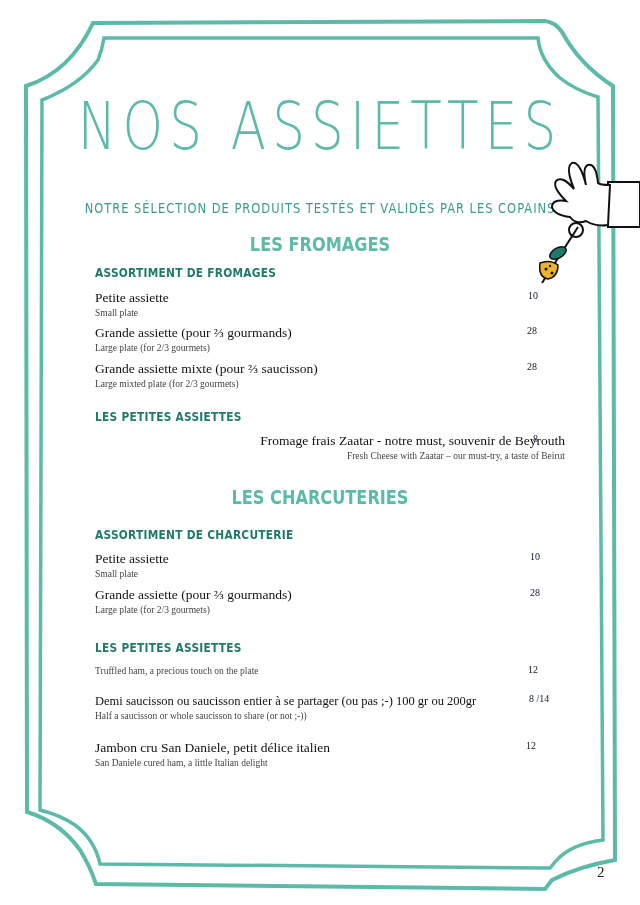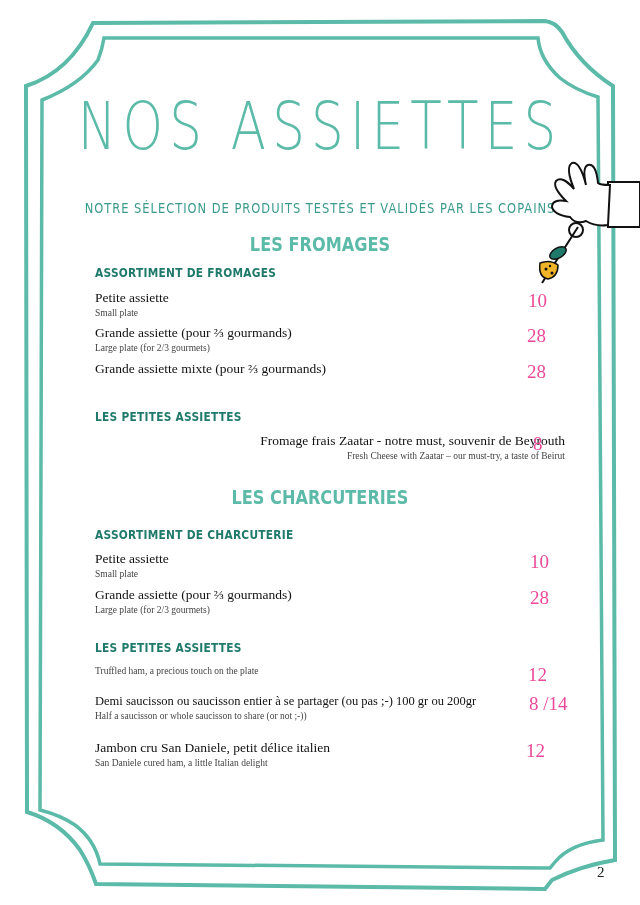--- a/index.html
+++ b/index.html
@@ -16,21 +16,21 @@
     .section-title { position: absolute; left: 0; width: 640px; text-align: center;
              font-family: "DejaVu Sans", sans-serif; font-weight: bold; font-size: 19px;
              color: #5bbaa8; transform: scaleX(0.85); transform-origin: center; }
     .cat { position: absolute; left: 95px; font-family: "DejaVu Sans", sans-serif; font-weight: bold;
            font-size: 12.5px; color: #1f7a6b; letter-spacing: 0.3px; transform: scaleX(0.85);
            transform-origin: left; }
     .item { position: absolute; left: 95px; width: 470px; }
     .item .name { font-size: 13.5px; color: #111; line-height: 16px; white-space: nowrap; }
     .item .name b { font-weight: normal; }
     .item .desc { font-size: 9.5px; color: #444; line-height: 12px; margin-top: 1px; white-space: nowrap; }
-    .item .price { position: absolute; top: 0; font-size: 19px; color: #ec4899; white-space: nowrap; }
+    .item .price { position: absolute; top: 0; font-size: 10px; color: #0f172a; white-space: nowrap; }
     .page-num { position: absolute; left: 597px; top: 864px; font-size: 15px; color: #222; }
     .hand { position: absolute; left: 530px; top: 155px; width: 110px; height: 135px; }
   </style>
 </head>
 <body>
 
 <svg class="frame" viewBox="0 0 640 905" xmlns="http://www.w3.org/2000/svg">
   <g fill="none" stroke="#5bbaa8" stroke-linecap="round">
 
     <path d="M93 23 L545 21 Q555 22 562 32 Q580 65 613 86 L615 860 Q580 866 552 880 L545 889 L96 884 Q90 866 80 850 Q60 822 27 812 L26 86 Q70 72 93 23 Z" stroke-width="4"></path>
@@ -64,21 +64,22 @@
   <div class="price" style="left:433px;">10</div>
 </div>
 
 <div class="item" style="top:325px;">
   <div class="name"><b>Grande assiette (pour ⅔ gourmands)</b><span></span></div>
   <div class="desc">Large plate (for 2/3 gourmets)</div>
   <div class="price" style="left:432px;">28</div>
 </div>
 
 <div class="item" style="top:361px;">
-  <div class="name"><b>Grande assiette mixte (pour ⅔ gourmands)</b><span></span></div>
+  <div class="name"><b>Grande assiette mixte (pour ⅔ saucisson)</b><span></span></div>
+  <div class="desc">Large mixted plate (for 2/3 gourmets)</div>
   <div class="price" style="left:432px;">28</div>
 </div>
 
 <div class="cat" style="top:409px;">LES PETITES ASSIETTES</div>
 
 <div class="item" style="top:433px;text-align:right;">
   <div class="name"><b>Fromage frais Zaatar</b><span> - notre must, souvenir de Beyrouth</span></div>
   <div class="desc">Fresh Cheese with Zaatar – our must-try, a taste of Beirut</div>
   <div class="price" style="left:438px;">8</div>
 </div>

